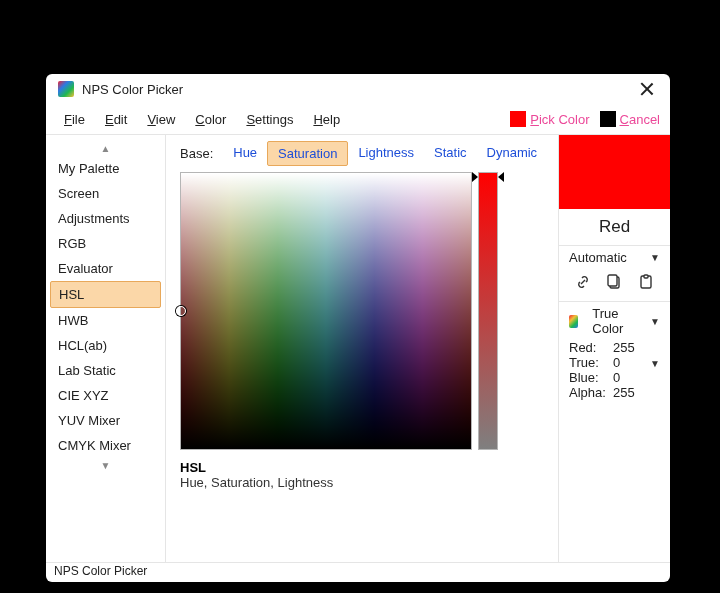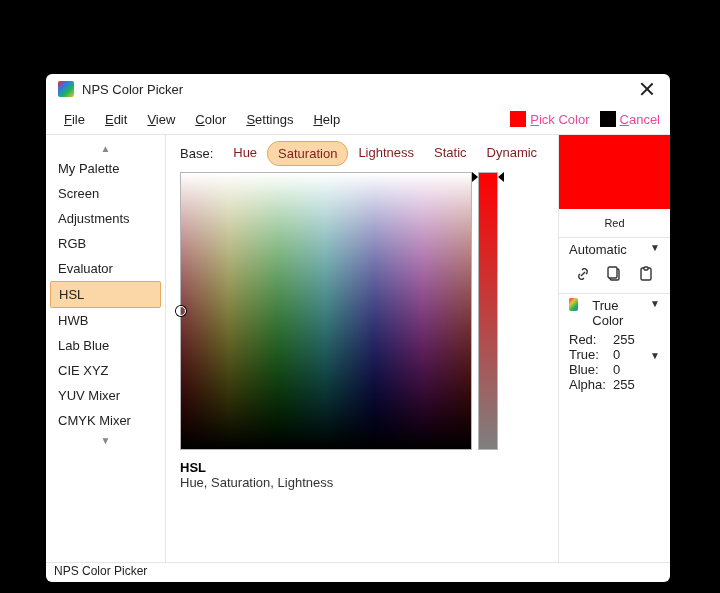--- a/index.html
+++ b/index.html
@@ -24,22 +24,22 @@
   .swatch { width:16px; height:16px; display:inline-block; margin-right:4px; vertical-align:middle;}
   .action { display:flex; align-items:center; margin-left:6px; cursor:pointer; }
   .action span { color:#ec4899; }
   .body { flex:1; display:flex; border-top:1px solid #e5e5e5; min-height:0; }
   .sidebar { width:120px; border-right:1px solid #e5e5e5; padding:6px 2px; display:flex; flex-direction:column; }
   .arrow { text-align:center; color:#888; font-size:10px; padding:2px 0; cursor:pointer;}
   .side-item { padding:5px 8px; margin:0 2px; color:#222; cursor:pointer; border-radius:2px;}
   .side-item.sel { background:#fbd7a8; border:1px solid #e8a85a; }
   .center { flex:1; padding:6px 10px 8px 14px; display:flex; flex-direction:column; }
   .tabs { display:flex; align-items:center; gap:0; margin-bottom:6px;}
-  .tab { padding:4px 10px; color:#7f1d1d; cursor:pointer;}
-  .tab.sel { background:#fbd7a8; border:1px solid #e8a85a; border-radius:12px;}
+  .tab { padding:4px 10px; color:#1d4ed8; cursor:pointer;}
+  .tab.sel { background:#fbd7a8; border:1px solid #e8a85a; border-radius:2px;}
   .pickrow { display:flex; gap:6px; }
   .field {
     width:292px; height:278px; border:1px solid #b5b5b5; position:relative; cursor:crosshair;
     background:
       linear-gradient(to top, #000, transparent),
       linear-gradient(to bottom, #fff, transparent),
       linear-gradient(to right, hsl(0,100%,50%), hsl(60,100%,50%), hsl(120,100%,50%),
         hsl(180,100%,50%), hsl(240,100%,50%), hsl(300,100%,50%), hsl(360,100%,50%));
   }
   .cursor-ring { position:absolute; width:10px; height:10px; border:1.5px solid #fff; border-radius:50%;
@@ -47,22 +47,22 @@
   .slider { width:20px; height:278px; border:1px solid #b5b5b5; position:relative; cursor:pointer;
     background: linear-gradient(to bottom, #ff0000, #7f7f7f);}
   .slide-mark-l, .slide-mark-r { position:absolute; top:-1px; width:0; height:0;}
   .slide-mark-l { left:-7px; border-top:5px solid transparent; border-bottom:5px solid transparent; border-left:6px solid #000;}
   .slide-mark-r { right:-7px; border-top:5px solid transparent; border-bottom:5px solid transparent; border-right:6px solid #000;}
   .desc { margin-top:10px; }
   .desc b { font-weight:600; }
   .desc .sub { color:#333; }
   .right { width:112px; border-left:1px solid #e5e5e5; display:flex; flex-direction:column;}
   .preview { height:74px; background:#ff0000;}
-  .colorname { text-align:center; font-size:11px; padding:8px 0 6px; color:#222;}
-  .rcell { padding:2px 10px; display:flex; align-items:flex-start; gap:14px; color:#222;}
+  .colorname { text-align:center; font-size:17px; padding:8px 0 6px; color:#222;}
+  .rcell { padding:2px 10px; display:flex; align-items:center; gap:14px; color:#222;}
   .dd { margin-left:auto; font-size:10px; color:#333; cursor:pointer;}
   .iconrow { display:flex; justify-content:space-around; padding:6px 8px 8px;}
   .ricon { width:18px; height:18px; display:flex; align-items:center; justify-content:center; cursor:pointer; color:#333;}
   .hr { height:1px; background:#e5e5e5; margin:2px 0;}
   .truecolor-sw { width:13px; height:13px; border-radius:2px;
     background: linear-gradient(135deg,#e23,#f2c037,#1fb850,#2c7be5);}
   .channels { padding:2px 10px 0; font-size:13px; color:#222; position:relative;}
   .chrow { display:flex; }
   .chrow .k { width:44px;} .chrow .v { }
   .channels .dd { position:absolute; right:10px; top:20px;}
@@ -104,21 +104,22 @@
     <div class="sidebar">
       <div class="arrow">▲</div>
       <div id="sidebar-list">
           <div class="side-item">My Palette</div>
           <div class="side-item">Screen</div>
           <div class="side-item">Adjustments</div>
           <div class="side-item">RGB</div>
           <div class="side-item">Evaluator</div>
           <div class="side-item sel">HSL</div>
           <div class="side-item">HWB</div>
-          <div class="side-item">Lab Blue</div>
+          <div class="side-item">HCL(ab)</div>
+          <div class="side-item">Lab Static</div>
           <div class="side-item">CIE XYZ</div>
           <div class="side-item">YUV Mixer</div>
           <div class="side-item">CMYK Mixer</div>
         </div>
       <div class="arrow">▼</div>
     </div>
 
     <div class="center">
       <div class="tabs">
         <div class="tab" style="padding-left:0;color:#222">Base:</div>

